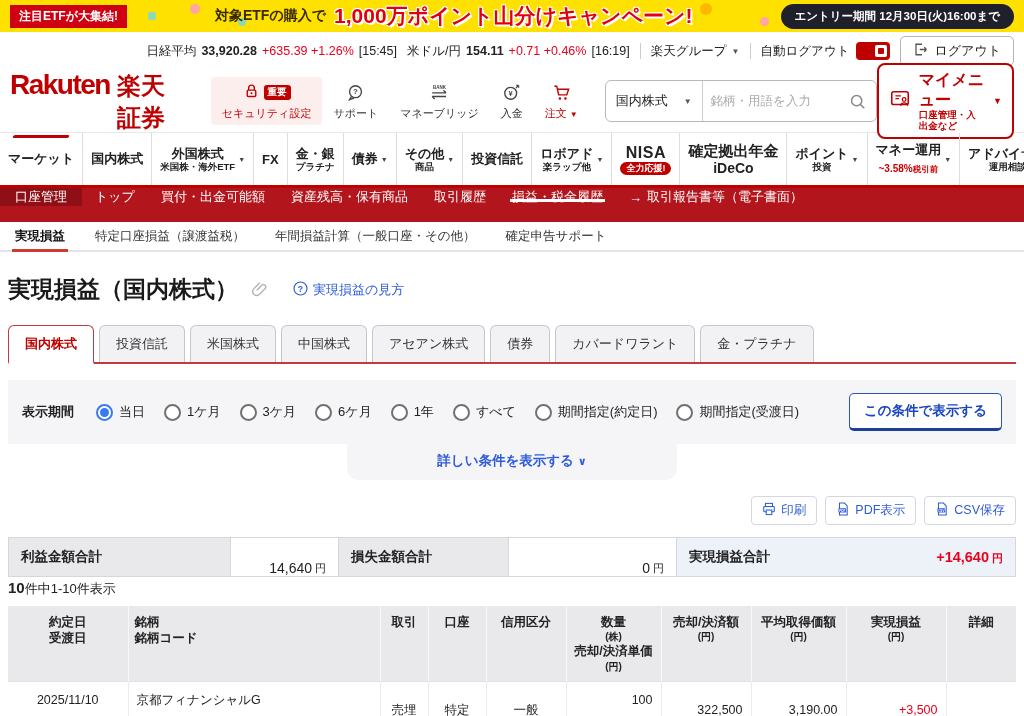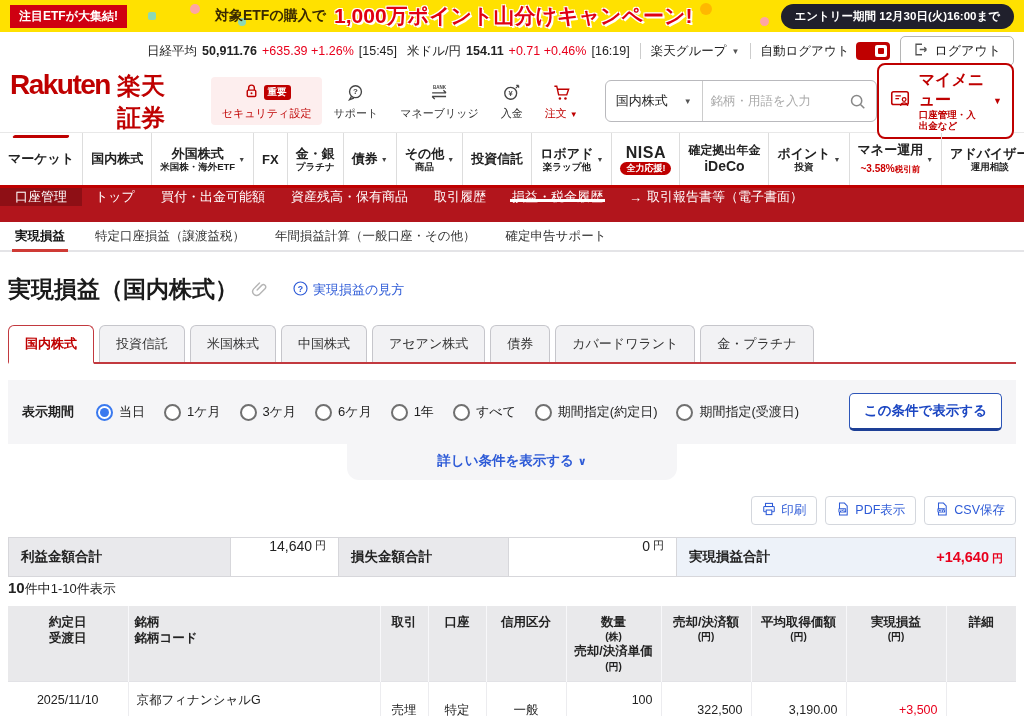--- a/index.html
+++ b/index.html
@@ -63,21 +63,21 @@
   .mymenu-sub { font-size:9.5px; font-weight:bold; }
   .mymenu .caret { color:#bf0000; font-size:9px; }
 
   
   .mainnav { display:flex; align-items:stretch; border-top:1px solid #e8e8e8; border-bottom:3px solid #bf0000; height:56px; }
   .mn-item { display:flex; align-items:center; justify-content:center; gap:3px; padding:0 8px; border-right:1px solid #ddd; font-weight:bold; color:#222; cursor:pointer; white-space:nowrap; flex:1 1 auto; }
   .mn-item:last-child { border-right:none; }
   .mn-lines { display:flex; flex-direction:column; align-items:center; line-height:1.2; }
   .mn-l1 { font-size:13px; }
   .mn-l2 { font-size:9.5px; }
-  .mn-l1-sm { font-size:12px;text-align:center; }
+  .mn-l1-sm { font-size:15px;text-align:center; }
   .mn-l2-lg { font-size:14px; }
   .mn-caret { font-size:7px; color:#444; }
   .nisa-l1 { font-size:16px; letter-spacing:.5px; }
   .nisa-badge { background:#bf0000; color:#fff; font-size:9px; font-weight:bold; border-radius:8px; padding:0 6px; line-height:13px; }
   .mn-rate { font-size:10px; color:#cc0000; }
   .mn-rate-sm { font-size:8.5px; color:#cc0000; }
 
   
   .rednav { background:#b2151c; height:34px; display:flex; align-items:flex-start; color:#fff; font-size:13px; font-weight:normal; }
   .rn-home { background:#8e0f15; display:flex; align-items:center; padding:0 15px; cursor:pointer; }
@@ -110,21 +110,21 @@
   .rb-on::after { content:""; width:9px; height:9px; background:#3a79ef; border-radius:50%; }
   .apply-btn { margin-left:auto; background:#fff; border:1px solid #2d55b8; border-bottom:3px solid #1d3f96; border-radius:5px; color:#1b46c2; font-weight:bold; font-size:13.5px; padding:8px 14px; cursor:pointer; white-space:nowrap; }
   .filter-more { width:330px; margin:0 auto; background:#f5f5f7; border-radius:0 0 12px 12px; text-align:center; padding:8px 0 10px; color:#2e5bd7; font-size:13.5px; font-weight:bold; cursor:pointer; }
   .chev { font-size:11px; }
 
   .export-row { margin-top:16px; display:flex; justify-content:flex-end; gap:8px; }
   .exp-btn { display:flex; align-items:center; gap:5px; border:1px solid #d4d7dd; border-radius:4px; background:#fff; padding:5px 10px; color:#2e5bd7; font-size:12.5px; cursor:pointer; }
 
   .summary { margin-top:12px; display:flex; border:1px solid #d7d7db; height:40px; font-size:13.5px; }
   .s-label { background:#e9e9ec; display:flex; align-items:center; padding:0 12px; font-weight:bold; border-right:1px solid #d7d7db; }
-  .s-val { background:#fff; display:flex; align-items:flex-start; justify-content:flex-end; padding:0 12px; border-right:1px solid #d7d7db; font-size:14px; }
+  .s-val { background:#fff; display:flex; align-items:flex-end; justify-content:flex-end; padding:0 12px; border-right:1px solid #d7d7db; font-size:14px; }
   .s-unit { font-size:11px; margin-left:3px; }
   .w1 { width:222px; } .w2 { width:108px; } .w3 { width:170px; } .w4 { width:168px; }
   .s-total { background:#edf2f9; flex:1; display:flex; align-items:center; justify-content:space-between; padding:0 12px; }
   .s-total-label { font-weight:bold; }
   .s-total-val { color:#e8001c; font-weight:bold; font-size:14.5px; }
 
   .count-row { margin-top:2px; font-size:13px; color:#222; }
   .count-num { font-size:15px; font-weight:bold; }
 
   table.pl { margin-top:8px; width:100%; border-collapse:collapse; font-size:12.5px; color:#222; table-layout:fixed; }
@@ -152,21 +152,21 @@
     <div class="banner-center">
       <span class="banner-lead">対象ETFの購入で</span>
       <span class="banner-headline">1,000万ポイント山分けキャンペーン!</span>
     </div>
     <span class="banner-entry">エントリー期間 12月30日(火)16:00まで</span>
   </div>
 
   <div class="infobar">
     <div class="quote">
       <span>日経平均</span>
-      <span class="q-val">50,911.76</span>
+      <span class="q-val">33,920.28</span>
       <span class="q-chg">+635.39 +1.26%</span>
       <span class="q-time">[15:45]</span>
     </div>
     <div class="quote">
       <span>米ドル/円</span>
       <span class="q-val">154.11</span>
       <span class="q-chg">+0.71 +0.46%</span>
       <span class="q-time">[16:19]</span>
     </div>
     <span class="vdiv"></span>

